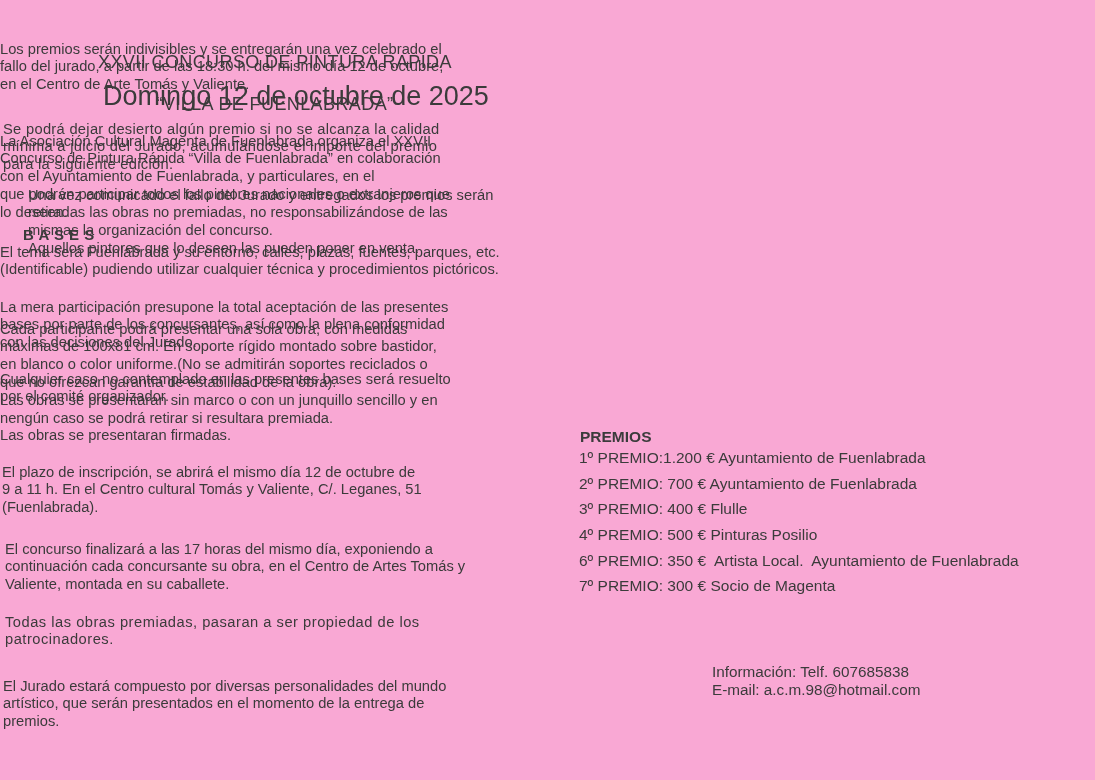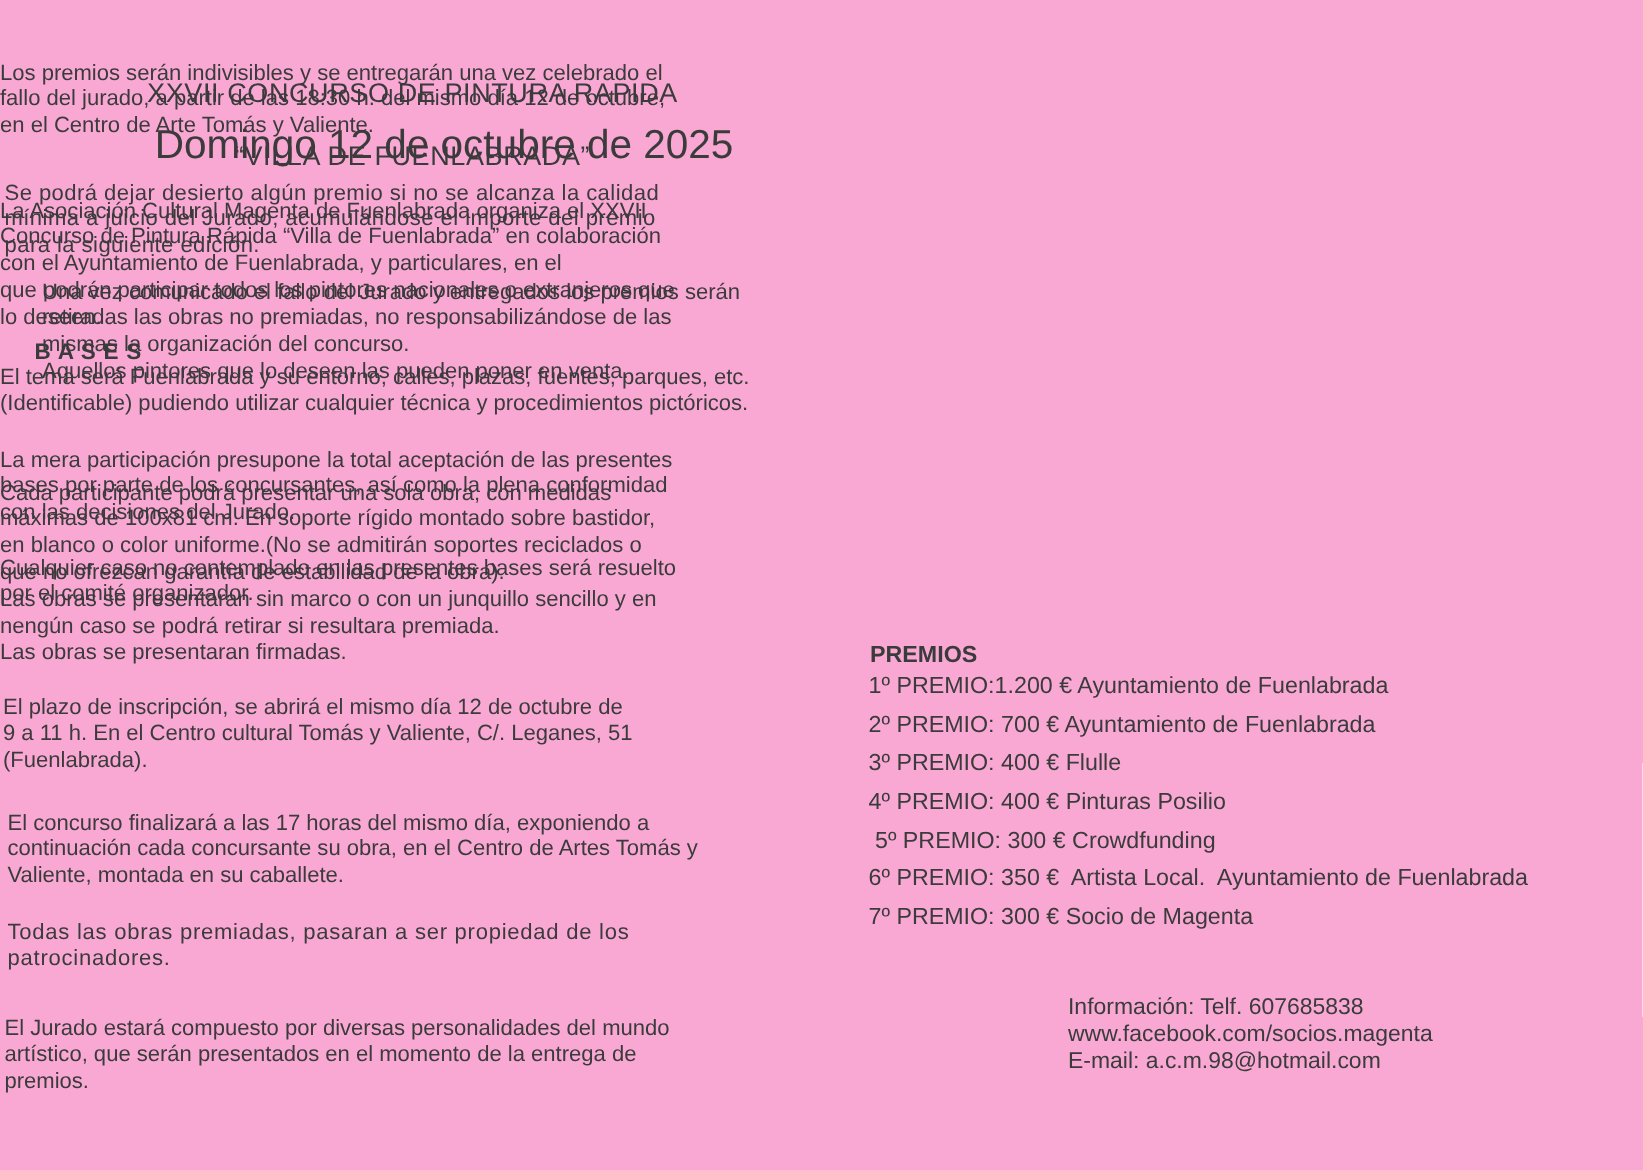--- a/index.html
+++ b/index.html
@@ -127,26 +127,24 @@
 con las decisiones del Jurado.</p>
     <p class="abs para p-cualquier">Cualquier caso no contemplado en las presentes bases será resuelto
 por el comité organizador.</p>
 
     <h2 class="premios-heading">PREMIOS</h2>
 
     <div class="prize-list">
       <div class="prize">1º PREMIO:1.200 € Ayuntamiento de Fuenlabrada</div>
       <div class="prize">2º PREMIO: 700 € Ayuntamiento de Fuenlabrada</div>
       <div class="prize">3º PREMIO: 400 € Flulle</div>
-      <div class="prize">4º PREMIO: 400 € Pinturas Posilio</div>
-      <div class="prize"> 5º PREMIO: 300 € Crowdfunding</div>
+      <div class="prize">4º PREMIO: 500 € Pinturas Posilio</div>
       <div class="prize">6º PREMIO: 350 €  Artista Local.  Ayuntamiento de Fuenlabrada</div>
       <div class="prize">7º PREMIO: 300 € Socio de Magenta</div>
     </div>
 
     <div class="contact">
       <div>Información: Telf. 607685838</div>
-      <div>www.facebook.com/socios.magenta</div>
       <div>E-mail: a.c.m.98@hotmail.com</div>
     </div>
   </div>
 
 </div>
 
 </body></html>

